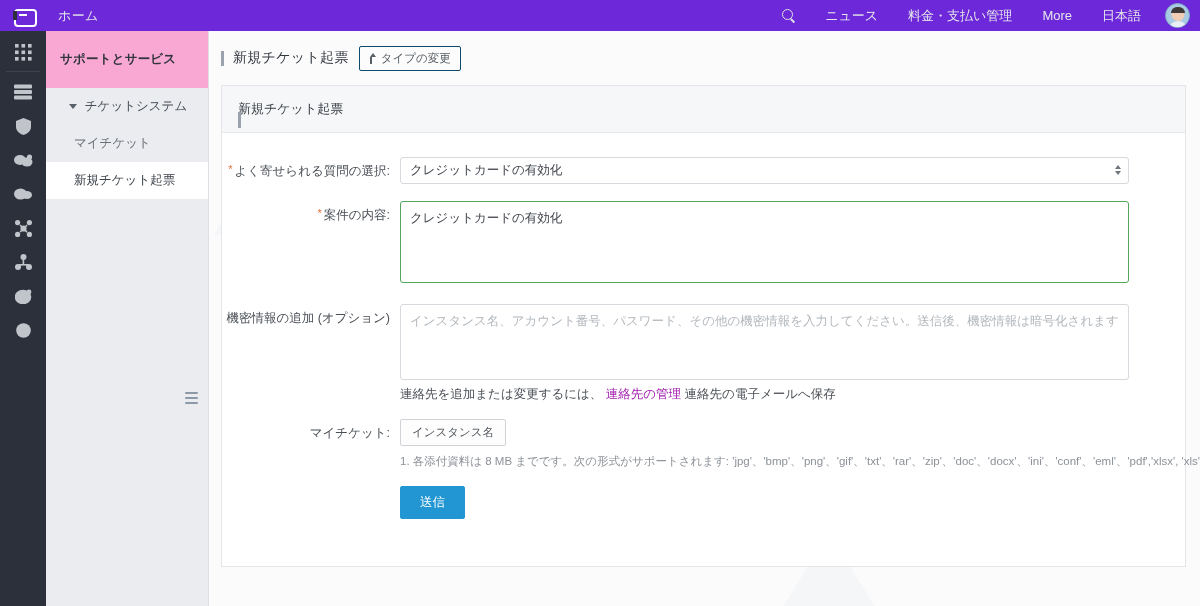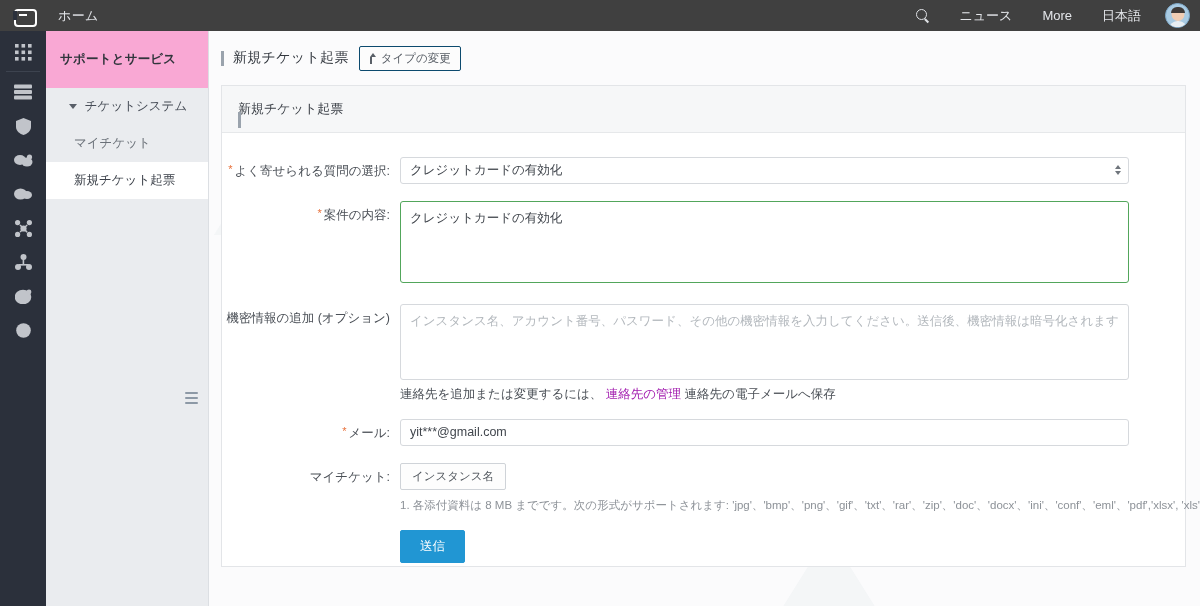--- a/index.html
+++ b/index.html
@@ -10,21 +10,21 @@
     overflow: hidden;
     font-family: "Liberation Sans", "DejaVu Sans", sans-serif;
     background: #ffffff;
   }
 
   .app { position: relative; width: 1200px; height: 606px; display: flex; flex-direction: column; }
 
   
   .topbar {
     height: 31px;
-    background: #404040;
+    background: #6d28d9;
     display: flex;
     flex: 0 0 31px;
     color: #d7dae0;
     font-size: 12.5px;
     position: relative;
     z-index: 30;
   }
   .topbar-left { display: flex; align-items: center; }
   .logo-box {
     width: 46px; height: 31px;
@@ -371,20 +371,21 @@
           </span>
       </div>
       <div class="home-link">ホーム</div>
     </div>
     <div class="topbar-spacer"></div>
     <div class="topbar-right">
       <div class="tb-search">
         <span class="search-ic"></span>
       </div>
       <div class="tb-item">ニュース</div>
+      <div class="tb-item">料金・支払い管理</div>
       <div class="tb-item">More</div>
       <div class="tb-item">日本語</div>
       <div class="avatar">
         <span class="av-face"></span>
         <span class="av-hair"></span>
         <span class="av-body"></span>
       </div>
     </div>
   </div>
 
@@ -537,28 +538,20 @@
             <div class="fctrl">
               <textarea class="ta ta-conf" placeholder="インスタンス名、アカウント番号、パスワード、その他の機密情報を入力してください。送信後、機密情報は暗号化されます" style=""></textarea>
               <div class="helper">
                 <span>連絡先を追加または変更するには、</span>
                 <a>連絡先の管理</a>
                 <span>連絡先の電子メールへ保存</span>
               </div>
             </div>
           </div>
 
-          <div class="frow">
-            <div class="flabel">
-              <span class="req">*</span><span>メール:</span>
-            </div>
-            <div class="fctrl">
-              <input class="txt" type="text" value="yit***@gmail.com" style="">
-            </div>
-          </div>
 
           <div class="frow">
             <div class="flabel">マイチケット:</div>
             <div class="fctrl">
               <button class="upload-btn">インスタンス名</button>
               <div class="upload-note">1. 各添付資料は 8 MB までです。次の形式がサポートされます: 'jpg'、'bmp'、'png'、'gif'、'txt'、'rar'、'zip'、'doc'、'docx'、'ini'、'conf'、'eml'、'pdf','xlsx', 'xls'</div>
             </div>
           </div>
 
           <div class="frow">

